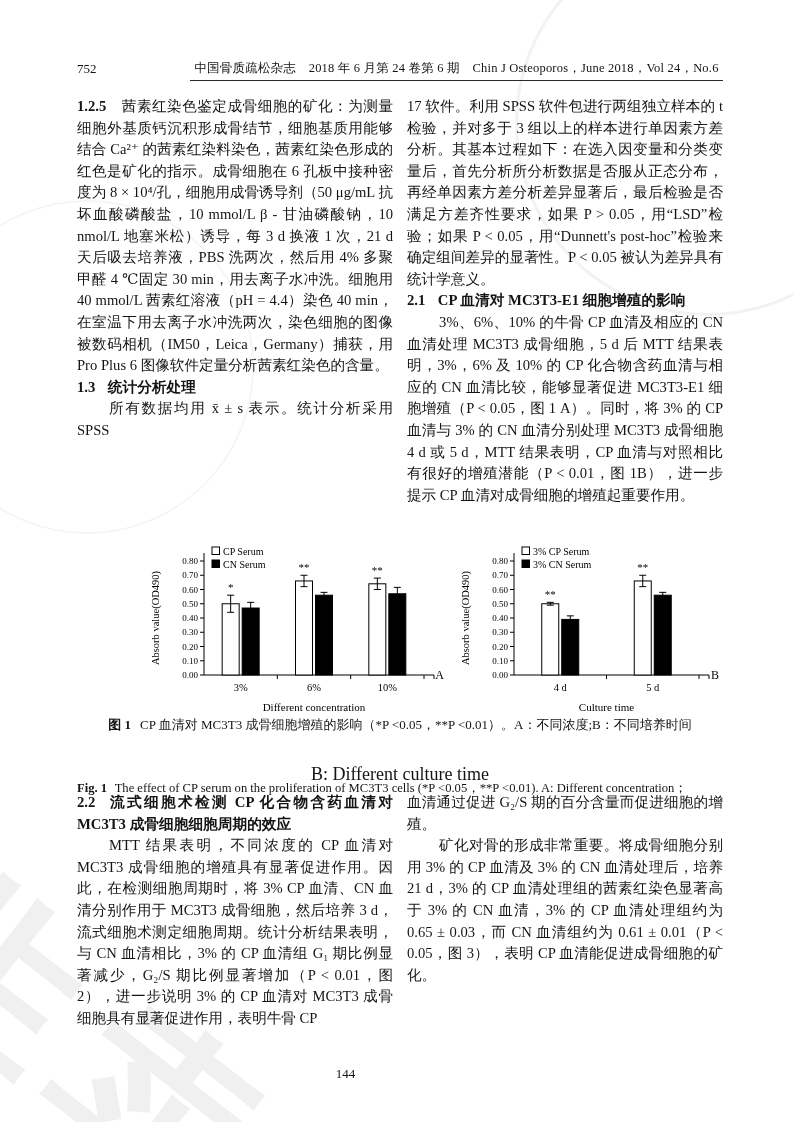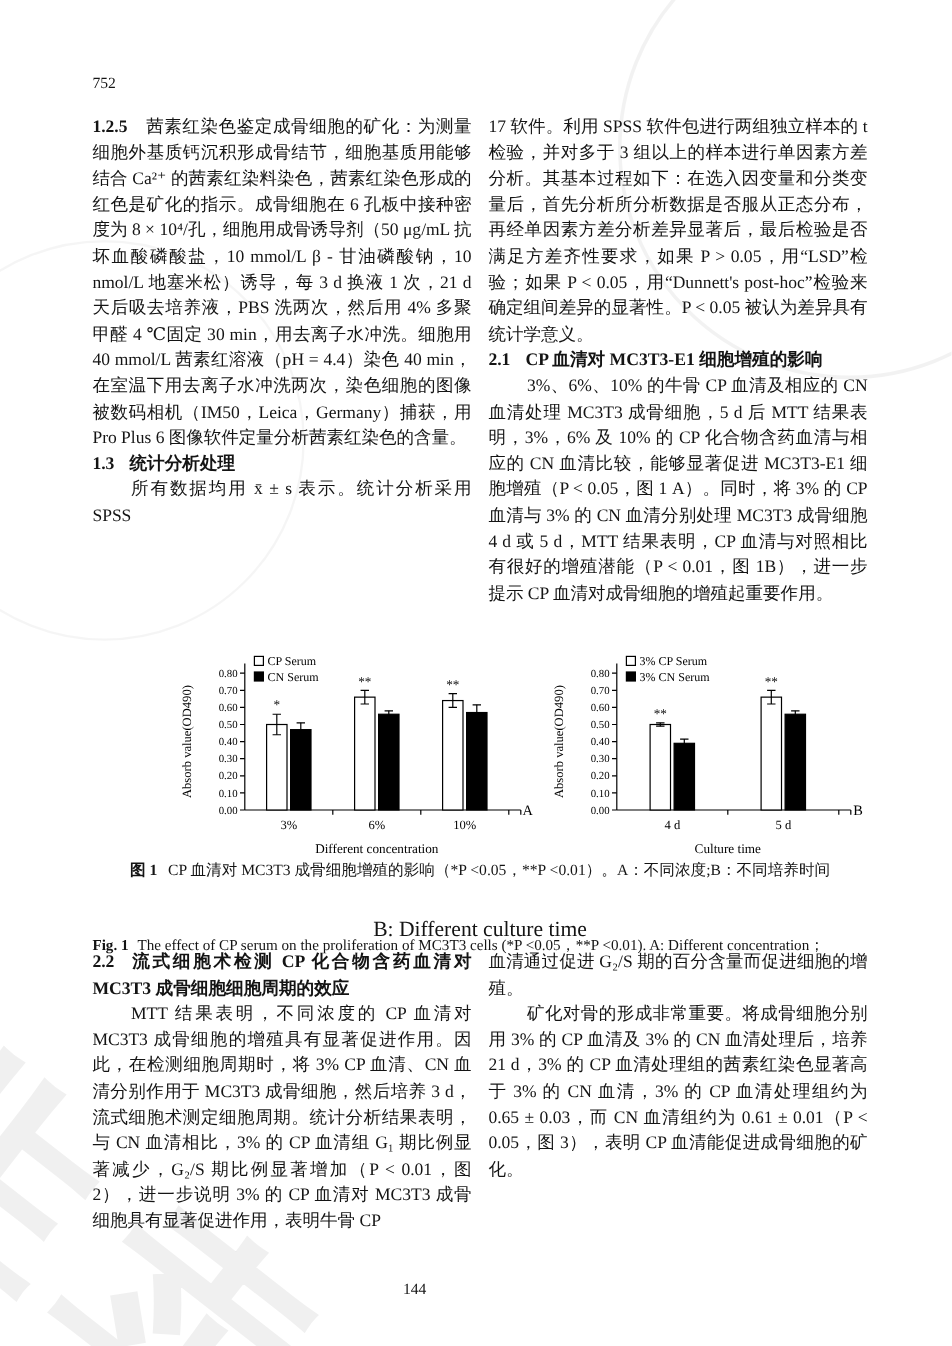--- a/index.html
+++ b/index.html
@@ -43,20 +43,21 @@
 </head>
 <body>
 
 <div class="page">
 
   <div class="abs wm wm-text">非卖品</div>
   <div class="abs wm-circle"></div>
   <div class="abs wm-circle2"></div>
 
   <div class="abs hdr-num">752</div>
+  <div class="abs hdr-journal">中国骨质疏松杂志　2018 年 6 月第 24 卷第 6 期　Chin J Osteoporos，June 2018，Vol 24，No.6</div>
 
   <div class="abs col col-l top-col">
     <p class="para"><b class="num">1.2.5</b><span>　茜素红染色鉴定成骨细胞的矿化：为测量细胞外基质钙沉积形成骨结节，细胞基质用能够结合 Ca²⁺ 的茜素红染料染色，茜素红染色形成的红色是矿化的指示。成骨细胞在 6 孔板中接种密度为 8 × 10⁴/孔，细胞用成骨诱导剂（50 μg/mL 抗坏血酸磷酸盐，10 mmol/L β - 甘油磷酸钠，10 nmol/L 地塞米松）诱导，每 3 d 换液 1 次，21 d 天后吸去培养液，PBS 洗两次，然后用 4% 多聚甲醛 4 ℃固定 30 min，用去离子水冲洗。细胞用 40 mmol/L 茜素红溶液（pH = 4.4）染色 40 min，在室温下用去离子水冲洗两次，染色细胞的图像被数码相机（IM50，Leica，Germany）捕获，用 Pro Plus 6 图像软件定量分析茜素红染色的含量。</span></p>
     <p class="h3"><b class="num">1.3</b><span>统计分析处理</span></p>
     <p class="para indent">所有数据均用 x̄ ± s 表示。统计分析采用 SPSS</p>
   </div>
 
   <div class="abs col col-r top-col">
     <p class="para">17 软件。利用 SPSS 软件包进行两组独立样本的 t 检验，并对多于 3 组以上的样本进行单因素方差分析。其基本过程如下：在选入因变量和分类变量后，首先分析所分析数据是否服从正态分布，再经单因素方差分析差异显著后，最后检验是否满足方差齐性要求，如果 P &gt; 0.05，用“LSD”检验；如果 P &lt; 0.05，用“Dunnett's post-hoc”检验来确定组间差异的显著性。P &lt; 0.05 被认为差异具有统计学意义。</p>
     <p class="h3"><b class="num">2.1</b><span>CP 血清对 MC3T3-E1 细胞增殖的影响</span></p>

